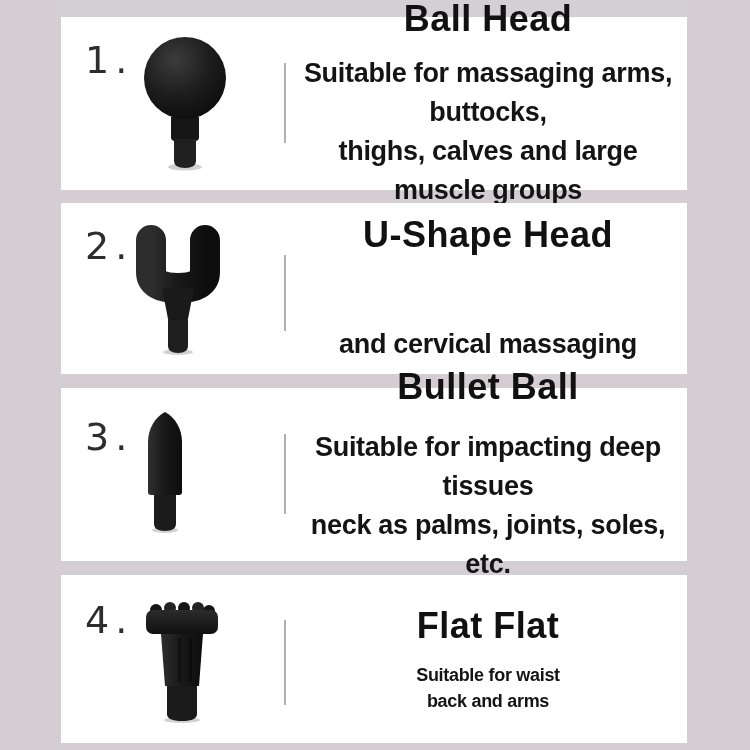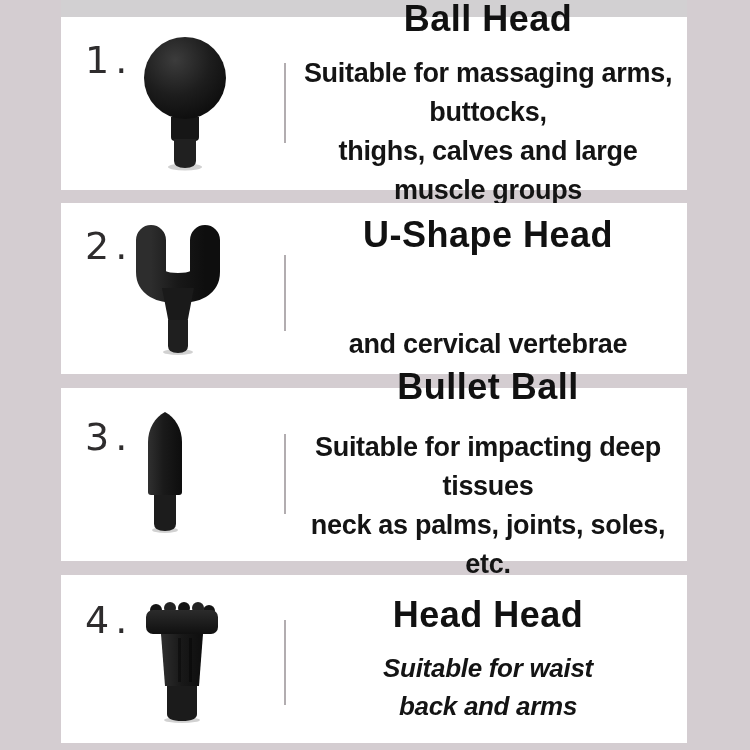--- a/index.html
+++ b/index.html
@@ -57,21 +57,21 @@
     letter-spacing:0.5px;line-height:1.2;color:#111111;
   }
   .desc{
     margin:0;font-size:27px;font-weight:700;
     line-height:1.45;letter-spacing:-0.3px;color:#141414;
   }
   .card1 .title{margin-bottom:14px;}
   .card2 .title{margin-bottom:30px;}
   .card3 .title{margin-bottom:20px;}
   .card4 .title{margin-bottom:14px;}
-  .card4 .desc{font-size:26px;line-height:1.45;font-style:italic;}
+  .card4 .desc{font-size:18px;line-height:1.45;}
 </style>
 </head>
 <body>
 
 <div class="canvas">
   <div class="topstrip"></div>
 
   <div class="card card1">
     <span class="num">1.</span>
     <span class="head">
@@ -109,21 +109,21 @@
         </defs>
         <ellipse cx="43" cy="132" rx="15" ry="3" fill="#000000" opacity="0.18"></ellipse>
         <path d="M16,20 v32 q0,16 27,16 q27,0 27,-16 v-32" fill="none" stroke="url(#gu1)" stroke-width="30" stroke-linecap="round"></path>
         <path d="M27,68 h32 l-7,36 h-18 z" fill="#1a1a1a"></path>
         <path d="M33,100 h20 v26 q0,7 -10,7 q-10,0 -10,-7 z" fill="#1f1f1f"></path>
       </svg>
     </span>
     <div class="divider"></div>
     <div class="text">
       <h2 class="title">U-Shape Head</h2>
-      <p class="desc"><br><span>and cervical vertebrae</span></p>
+      <p class="desc"><br><span>and cervical massaging</span></p>
     </div>
   </div>
 
   <div class="card card3">
     <span class="num">3.</span>
     <span class="head">
       <svg width="40" height="124" viewBox="0 0 40 124" xmlns="http://www.w3.org/2000/svg">
         <defs>
           <linearGradient id="gt1" x1="0" y1="0" x2="1" y2="0">
             <stop offset="0" stop-color="#303030"></stop>
@@ -166,17 +166,17 @@
         <circle cx="64" cy="11" r="6" fill="#141414"></circle>
         <rect x="1" y="10" width="72" height="24" rx="7" fill="url(#gf1)"></rect>
         <path d="M16,34 h42 l-4,52 h-34 z" fill="url(#gf2)"></path>
         <rect x="33" y="38" width="3" height="44" fill="#000000" opacity="0.4"></rect>
         <rect x="44" y="38" width="3" height="44" fill="#000000" opacity="0.4"></rect>
         <path d="M22,86 h30 v28 q0,7 -15,7 q-15,0 -15,-7 z" fill="#1b1b1b"></path>
       </svg>
     </span>
     <div class="divider"></div>
     <div class="text">
-      <h2 class="title">Head Head</h2>
+      <h2 class="title">Flat Flat</h2>
       <p class="desc"><span>Suitable for waist</span><br><span>back and arms</span></p>
     </div>
   </div>
 </div>
 
 </body></html>

